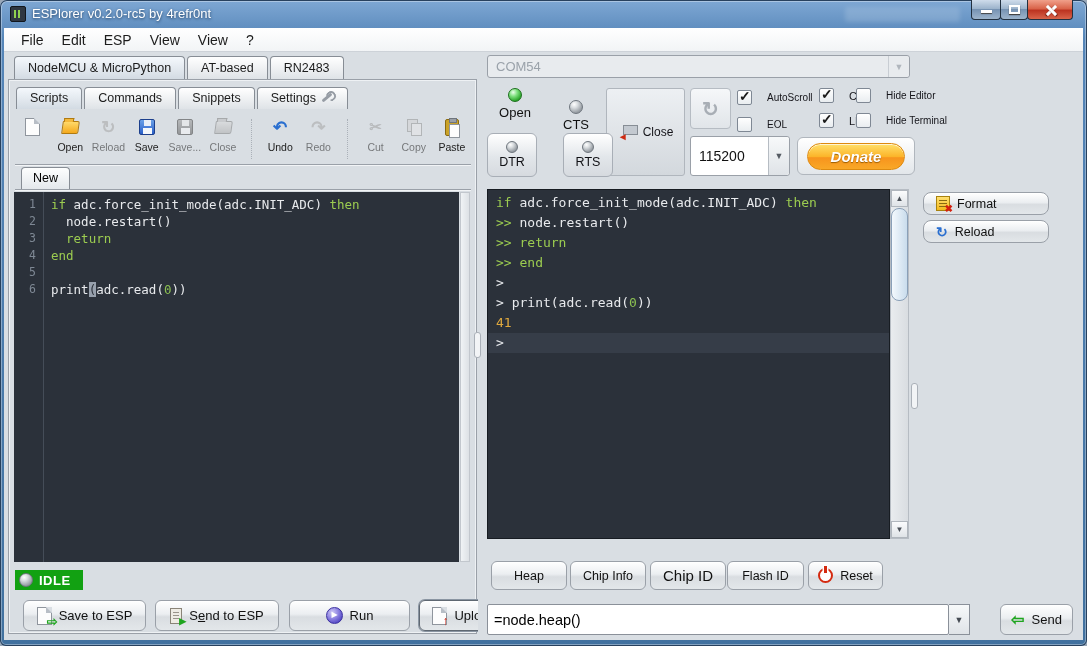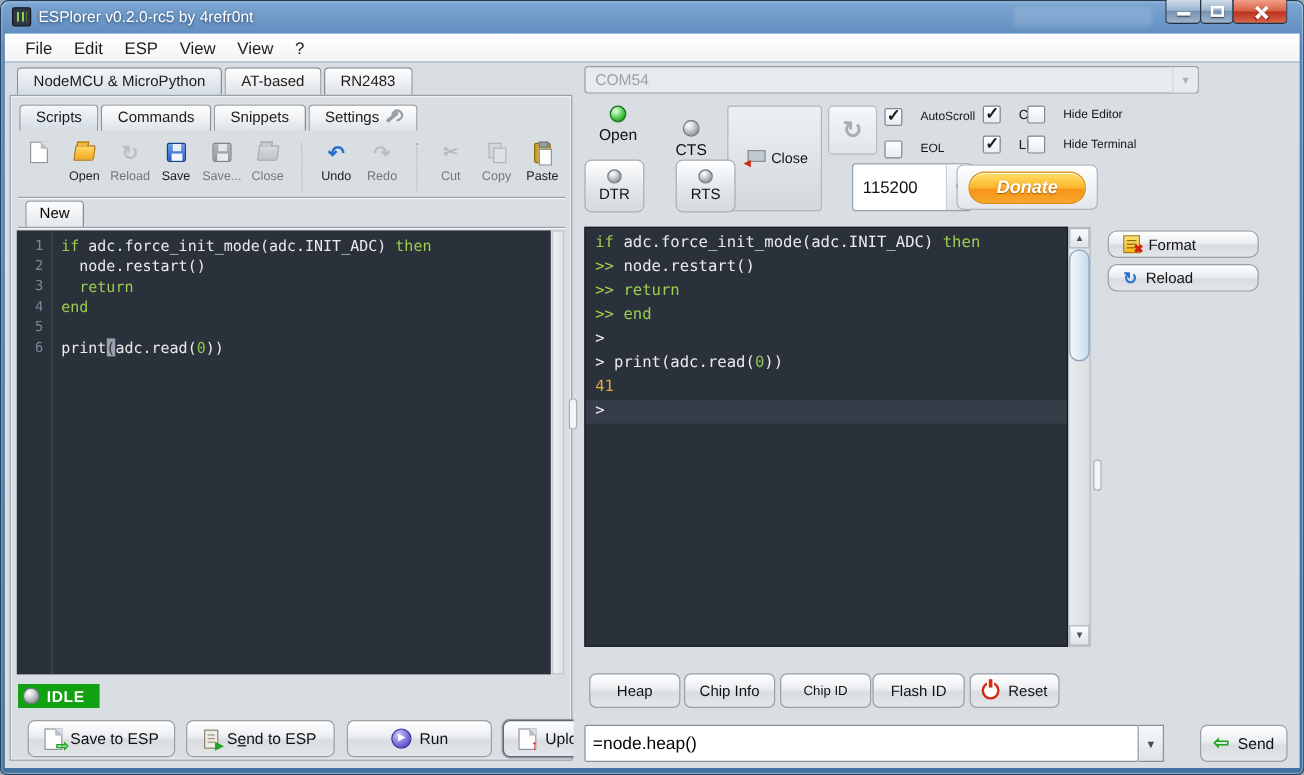--- a/index.html
+++ b/index.html
@@ -93,38 +93,38 @@
   .actions .btn{position:absolute;top:1px;height:31px;}
   .btn.focusring{border-color:#5f6872;box-shadow:inset 0 1px 0 #fff,0 0 0 1px #8a95a2;}
 
   
   .combo{background:#ffffff;border:1px solid #9aa0a8;border-radius:3px;position:relative;font-size:13px;}
   .combo .cval{position:absolute;left:8px;top:0;bottom:0;display:flex;align-items:center;color:#111;}
   .combo .carrow{position:absolute;right:0;top:0;bottom:0;width:21px;border-left:1px solid #b6bcc3;
     background:linear-gradient(180deg,#f7f9fa,#dfe3e7);display:flex;align-items:center;justify-content:center;
     color:#555b63;font-size:9px;border-radius:0 3px 3px 0;}
   .combo.disabled{background:#e8ebee;} .combo.disabled .cval{color:#9aa2aa;} .combo.disabled .carrow{color:#b0b6bd;background:#e8ebee;border-left-color:#c8cdd3;}
-  .port-combo{position:absolute;left:483px;top:3px;width:512px;height:23px;}
+  .port-combo{position:absolute;left:483px;top:3px;width:423px;height:23px;}
   .ledgroup{position:absolute;width:50px;display:flex;flex-direction:column;align-items:center;gap:3px;}
   .ledgroup .llabel{font-size:13px;color:#101010;}
   .bigclose{position:absolute;left:602px;top:36px;width:79px;height:88px;border:1px solid #b0b6bd;border-radius:3px;
     background:linear-gradient(180deg,#edf0f3,#d3d8dd);display:flex;align-items:center;justify-content:center;gap:5px;font-size:12px;color:#15151a;}
   .i-closeplug{width:20px;height:16px;position:relative;flex:none;}
   .i-closeplug::before{content:"";position:absolute;right:0;top:1px;width:13px;height:8px;background:#c3c9d0;border:1px solid #868d95;}
   .i-closeplug::after{content:"◄";position:absolute;left:0;bottom:-2px;color:#cc2a12;font-size:10px;}
   .miniled-btn{position:absolute;width:50px;height:44px;border:1px solid #a8aeb6;border-radius:6px;
     background:linear-gradient(180deg,#ffffff,#e2e6ea 55%,#d6dadf);display:flex;flex-direction:column;align-items:center;justify-content:center;gap:2px;font-size:12.5px;color:#101014;}
   .miniled-btn .led{width:12px;height:12px;}
   .refreshbtn{position:absolute;left:686px;top:36px;width:41px;height:41px;border:1px solid #b6bcc3;border-radius:4px;
     background:linear-gradient(180deg,#f5f7f9,#e1e5e9);display:flex;align-items:center;justify-content:center;
     font-size:20px;font-weight:bold;color:#a8aeb5;}
   .cbrow{position:absolute;display:flex;align-items:center;gap:15px;}
   .cblabel{font-size:10px;color:#15151a;}
   .cblabel.mid{font-size:11px;}
-  .baud-combo{position:absolute;left:686px;top:84px;width:100px;height:40px;font-size:14px;margin-left:20px;}
+  .baud-combo{position:absolute;left:686px;top:84px;width:100px;height:40px;font-size:14px;}
   .donatebtn{position:absolute;left:793px;top:85px;width:118px;height:38px;border:1px solid #b0b6bd;border-radius:6px;
     background:linear-gradient(180deg,#ffffff,#e2e6ea);display:flex;align-items:center;justify-content:center;}
   .donatepill{width:98px;height:27px;border-radius:14px;border:1px solid #dd8a10;
     background:linear-gradient(180deg,#ffe06a 0%,#fcb52a 50%,#f7941d 55%,#f9a827 100%);
     display:flex;align-items:center;justify-content:center;color:#fff;font-weight:bold;font-style:italic;font-size:15px;
     text-shadow:0 1px 1px #9a5c00;box-shadow:inset 0 1px 0 rgba(255,255,255,.7);}
 
   .terminal{position:absolute;left:483px;top:137px;width:403px;height:350px;background:#2b313a;border:1px solid #171c22;
     font-family:"DejaVu Sans Mono",monospace;overflow:hidden;padding-top:3px;}
   .tline{height:20px;line-height:20px;font-size:13px;white-space:pre;padding-left:8px;color:#e8eaed;}
@@ -479,21 +479,21 @@
       </div>
 
     <div class="info-row" id="info-row">
         <div class="btn" style="left: 487px; width: 76px;">
           <span style="font-size: 12.5px;">Heap</span>
         </div>
         <div class="btn" style="left: 566px; width: 76px;">
           <span style="font-size: 12.5px;">Chip Info</span>
         </div>
         <div class="btn" style="left: 646px; width: 76px;">
-          <span style="font-size: 11px;">Chip ID</span>
+          <span style="font-size: 15px;">Chip ID</span>
         </div>
         <div class="btn" style="left: 723px; width: 77px;">
           <span style="font-size: 12.5px;">Flash ID</span>
         </div>
         <div class="btn" style="left: 804px; width: 75px;">
           <span class="icowrap" style="display: inline-flex; align-items: center;">
             <span class="i-power"></span>
           </span>
           <span style="font-size: 12.5px;">Reset</span>
         </div>

